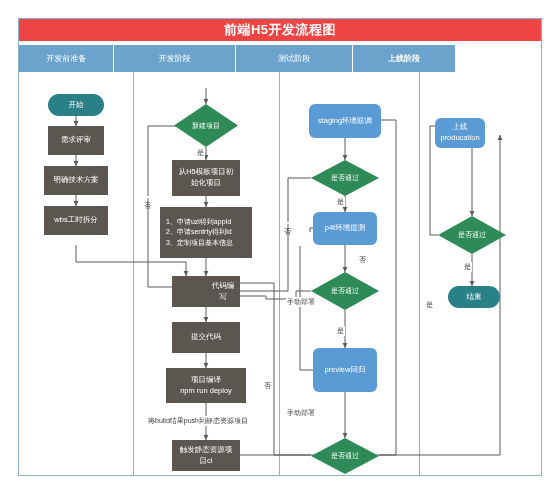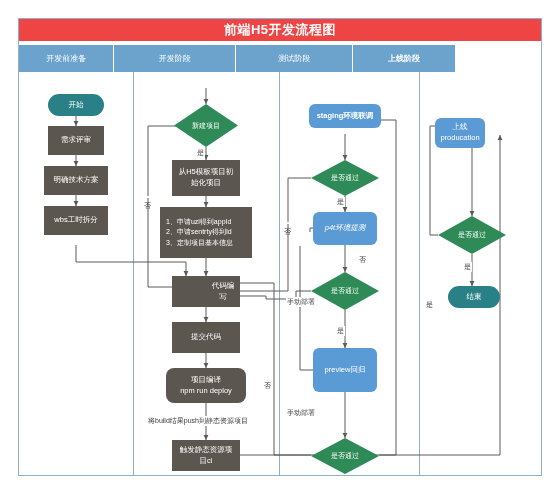--- a/index.html
+++ b/index.html
@@ -134,42 +134,42 @@
 
   <div class="node n-list" style="left:160px;top:207px;width:92px;height:51px;flex-direction:column;align-items:flex-start;justify-content:center;">
     <div>1、申请uzi得到appId</div>
     <div>2、申请sentrty得到Id</div>
     <div>3、定制项目基本信息</div>
   </div>
 
   <div class="node n-gray" style="left:172px;top:276px;width:68px;height:31px;padding-left:37px;">代码编写</div>
   <div class="node n-gray" style="left:172px;top:322px;width:68px;height:31px;">提交代码</div>
 
-  <div class="node n-gray" style="left:166px;top:368px;width:80px;height:35px;flex-direction:column;border-radius:8px;">
+  <div class="node n-gray" style="left:166px;top:368px;width:80px;height:35px;flex-direction:column;">
     <div>项目编译</div>
     <div>npm run deploy</div>
   </div>
 
   <div class="elabel" style="left:147px;top:416px;">将build结果push到静态资源项目</div>
 
   <div class="node n-gray" style="left:172px;top:440px;width:68px;height:31px;flex-direction:column;">
     <div>触发静态资源项</div>
     <div>目ci</div>
   </div>
 
-  <div class="node n-blue" style="left:309px;top:104px;width:72px;height:24px;font-weight:bold;">staging环境联调</div>
+  <div class="node n-blue" style="left:309px;top:104px;width:72px;height:34px;">staging环境联调</div>
 
   <div class="diamond" style="left:311px;top:160px;width:68px;height:36px;">
     <div class="dshape"></div>
     <div class="dtext">是否通过</div>
   </div>
   <div class="elabel" style="left:336px;top:197px;">是</div>
   <div class="elabel vert" style="left:282px;top:222px;">否</div>
 
-  <div class="node n-blue" style="left:313px;top:212px;width:64px;height:33px;font-style:italic;">p4t环境提测</div>
+  <div class="node n-blue" style="left:313px;top:212px;width:64px;height:33px;">p4t环境提测</div>
 
   <div class="diamond" style="left:311px;top:272px;width:68px;height:38px;">
     <div class="dshape"></div>
     <div class="dtext">是否通过</div>
   </div>
   <div class="elabel" style="left:358px;top:255px;">否</div>
   <div class="elabel" style="left:336px;top:326px;">是</div>
 
   <div class="elabel" style="left:286px;top:297px;">手动部署</div>
 

